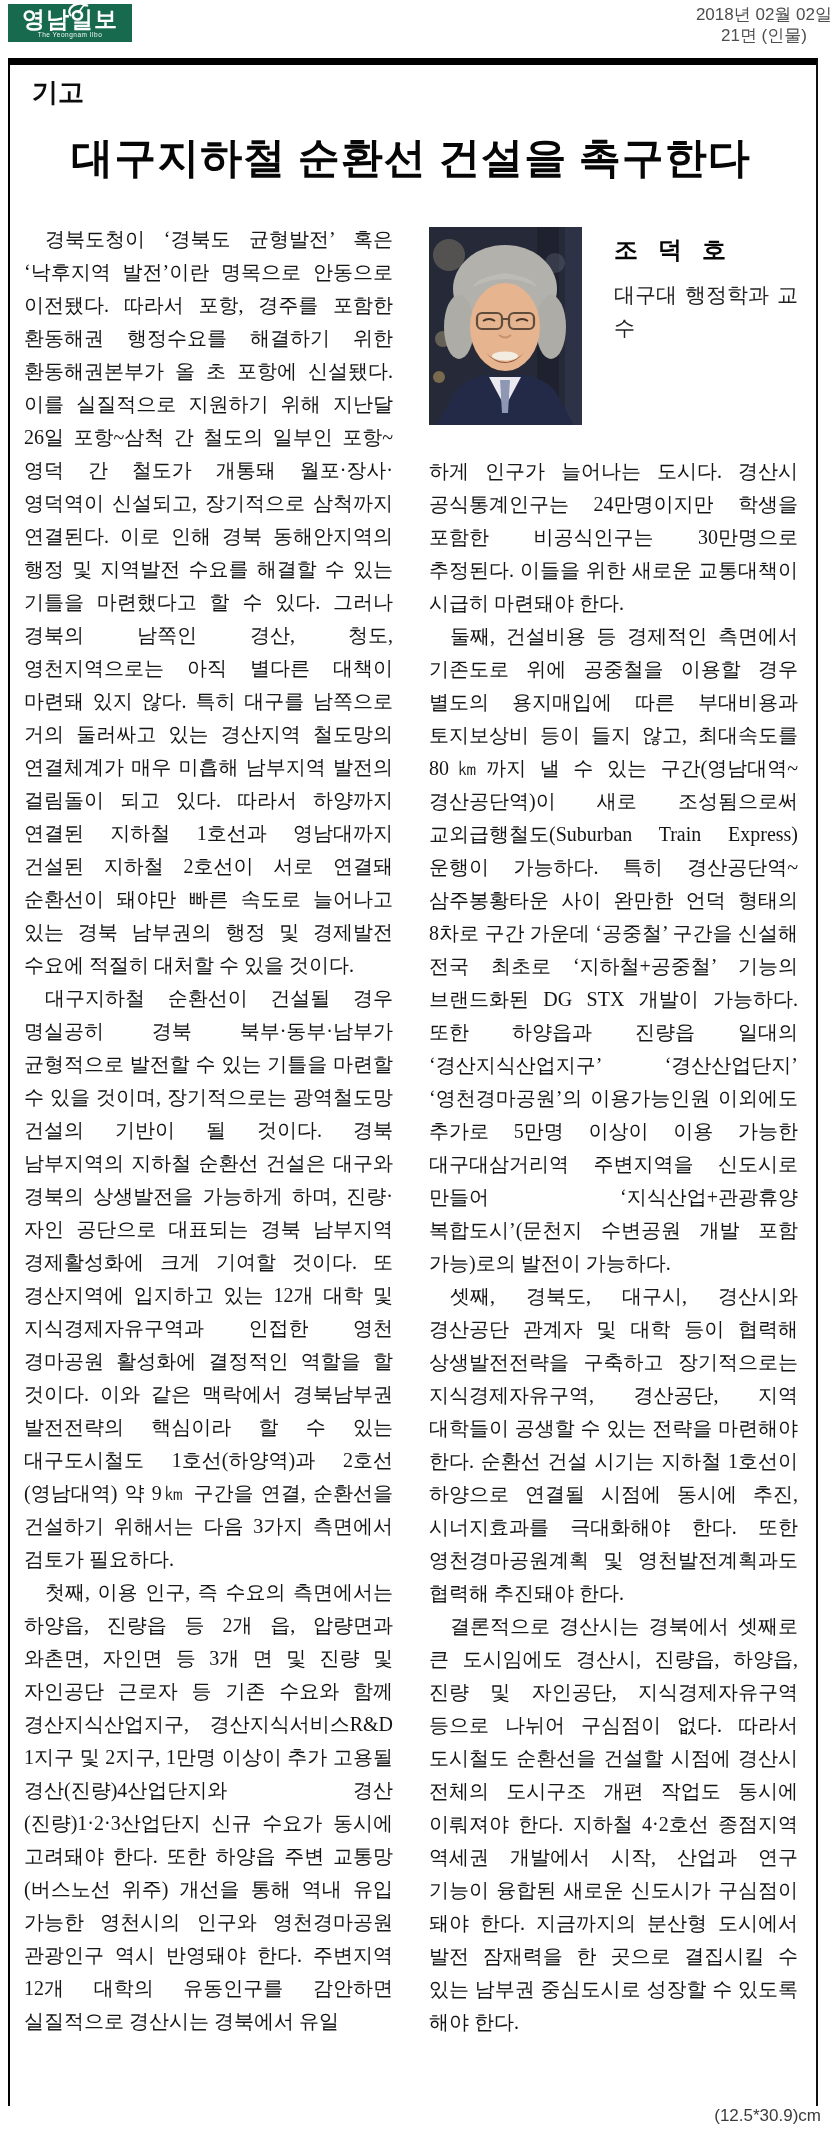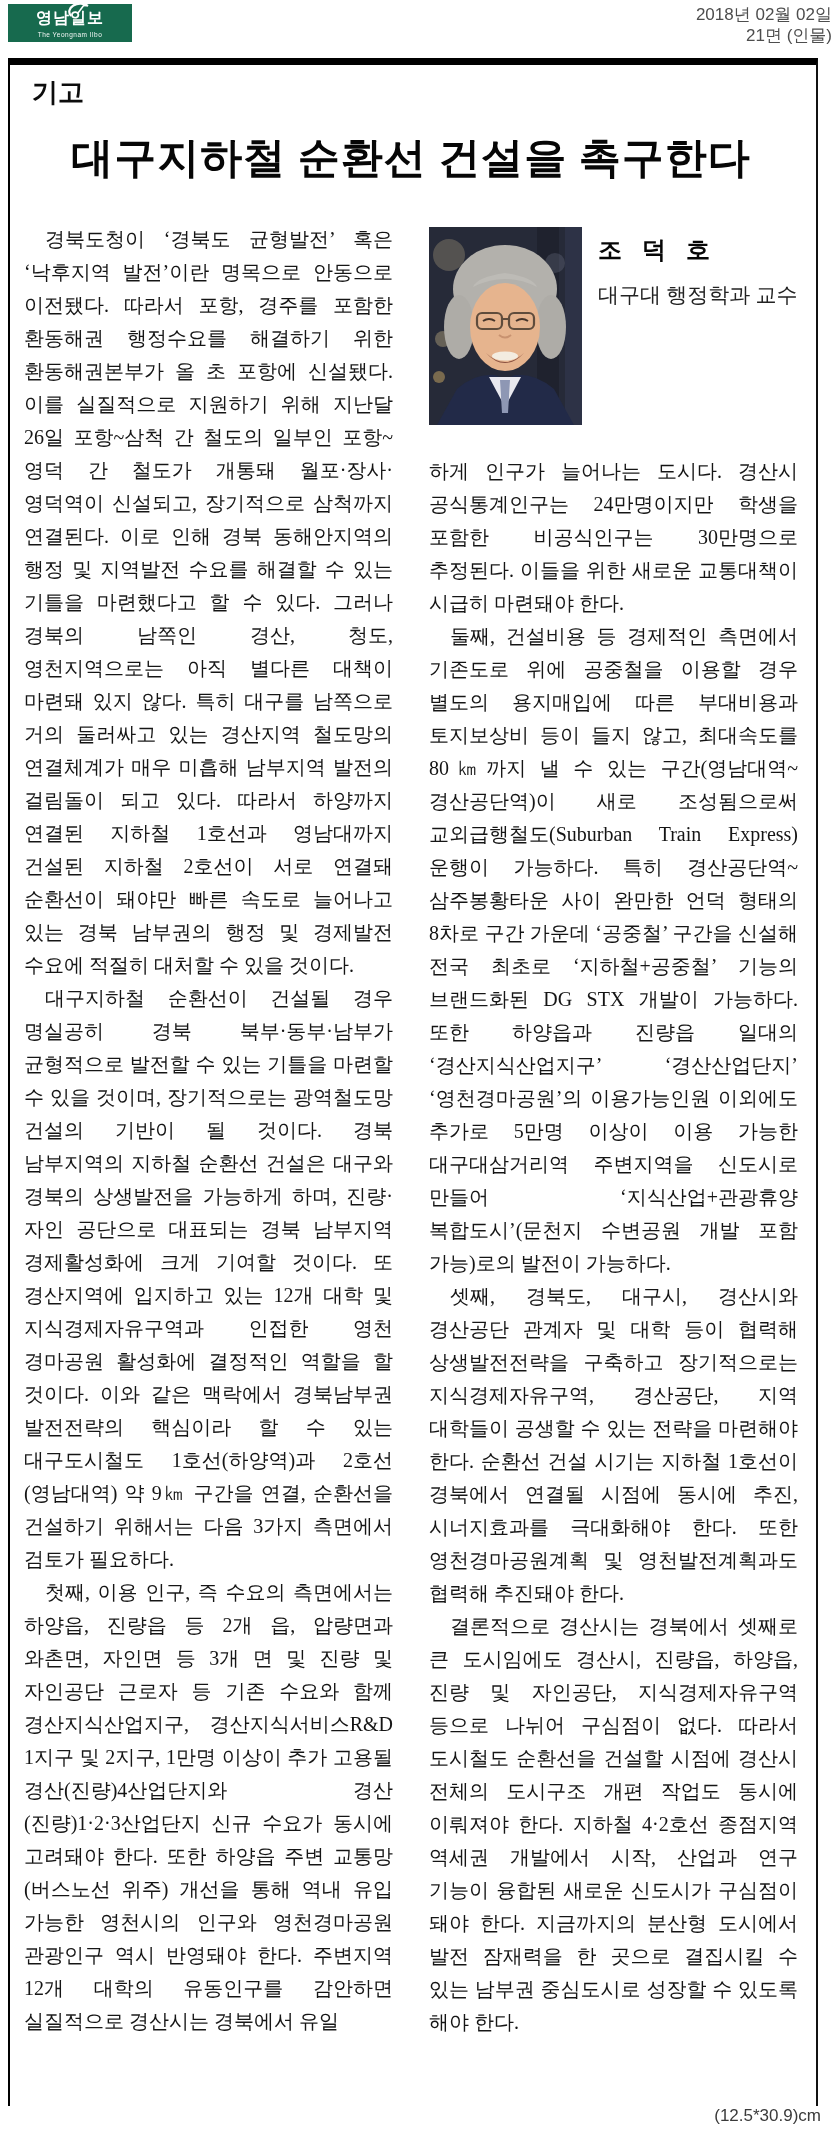--- a/index.html
+++ b/index.html
@@ -28,23 +28,23 @@
     top: 4px;
     width: 124px;
     height: 38px;
     background: #176a4e;
     color: #ffffff;
     text-align: center;
     box-sizing: border-box;
     padding-top: 3px;
   }
   .logo-kr {
-    font-family: Liberation Mono, monospace;
-    font-weight: bold;
-    font-size: 16px;
+    font-family: Liberation Sans, sans-serif;
+    font-weight: bold;
+    font-size: 23px;
     line-height: 24px;
     letter-spacing: 1px;
     white-space: nowrap;
   }
   .logo-en {
     font-family: "Liberation Sans", sans-serif;
     font-size: 6.5px;
     line-height: 8px;
     letter-spacing: 0.5px;
     opacity: 0.95;
@@ -54,21 +54,21 @@
     top: -1px;
     left: 60px;
     width: 24px;
     height: 16px;
     pointer-events: none;
   }
   .date-block {
     position: absolute;
     right: 3px;
     top: 4px;
-    text-align: right;
+    text-align: center;
     font-family: "Liberation Sans", sans-serif;
     font-size: 17px;
     line-height: 21px;
     color: #4d4d4d;
   }
 
   
   .article-box {
     margin: 10px 17px 0 8px;
     height: 2048px;
@@ -116,21 +116,21 @@
     word-break: keep-all;
     overflow-wrap: break-word;
   }
   .col p.cont {
     text-indent: 0;
   }
 
   
   .author-block {
     display: flex;
-    gap: 16px;
+    gap: 32px;
     margin: 4px 0 30px 0;
   }
   .author-photo {
     width: 153px;
     height: 198px;
     flex: 0 0 auto;
     background: #262a38;
   }
   .author-info {
     padding-top: 8px;
@@ -221,20 +221,20 @@
           </svg>
         </div>
         <div class="author-info">
           <div class="author-name">조 덕 호</div>
           <div class="author-affiliation">대구대 행정학과 교수</div>
         </div>
       </div>
 
       <p class="cont">하게 인구가 늘어나는 도시다. 경산시 공식통계인구는 24만명이지만 학생을 포함한 비공식인구는 30만명으로 추정된다. 이들을 위한 새로운 교통대책이 시급히 마련돼야 한다.</p>
       <p>둘째, 건설비용 등 경제적인 측면에서 기존도로 위에 공중철을 이용할 경우 별도의 용지매입에 따른 부대비용과 토지보상비 등이 들지 않고, 최대속도를 80㎞까지 낼 수 있는 구간(영남대역~경산공단역)이 새로 조성됨으로써 교외급행철도(Suburban Train Express) 운행이 가능하다. 특히 경산공단역~삼주봉황타운 사이 완만한 언덕 형태의 8차로 구간 가운데 ‘공중철’ 구간을 신설해 전국 최초로 ‘지하철+공중철’ 기능의 브랜드화된 DG STX 개발이 가능하다. 또한 하양읍과 진량읍 일대의 ‘경산지식산업지구’ ‘경산산업단지’ ‘영천경마공원’의 이용가능인원 이외에도 추가로 5만명 이상이 이용 가능한 대구대삼거리역 주변지역을 신도시로 만들어 ‘지식산업+관광휴양 복합도시’(문천지 수변공원 개발 포함 가능)로의 발전이 가능하다.</p>
-      <p>셋째, 경북도, 대구시, 경산시와 경산공단 관계자 및 대학 등이 협력해 상생발전전략을 구축하고 장기적으로는 지식경제자유구역, 경산공단, 지역 대학들이 공생할 수 있는 전략을 마련해야 한다. 순환선 건설 시기는 지하철 1호선이 경북에서 연결될 시점에 동시에 추진, 시너지효과를 극대화해야 한다. 또한 영천경마공원계획 및 영천발전계획과도 협력해 추진돼야 한다.</p>
+      <p>셋째, 경북도, 대구시, 경산시와 경산공단 관계자 및 대학 등이 협력해 상생발전전략을 구축하고 장기적으로는 지식경제자유구역, 경산공단, 지역 대학들이 공생할 수 있는 전략을 마련해야 한다. 순환선 건설 시기는 지하철 1호선이 하양으로 연결될 시점에 동시에 추진, 시너지효과를 극대화해야 한다. 또한 영천경마공원계획 및 영천발전계획과도 협력해 추진돼야 한다.</p>
       <p>결론적으로 경산시는 경북에서 셋째로 큰 도시임에도 경산시, 진량읍, 하양읍, 진량 및 자인공단, 지식경제자유구역 등으로 나뉘어 구심점이 없다. 따라서 도시철도 순환선을 건설할 시점에 경산시 전체의 도시구조 개편 작업도 동시에 이뤄져야 한다. 지하철 4·2호선 종점지역 역세권 개발에서 시작, 산업과 연구 기능이 융합된 새로운 신도시가 구심점이 돼야 한다. 지금까지의 분산형 도시에서 발전 잠재력을 한 곳으로 결집시킬 수 있는 남부권 중심도시로 성장할 수 있도록 해야 한다.</p>
     </div>
 
   </div>
 </div>
 
 <div class="size-note">(12.5*30.9)cm</div>
 
 </body></html>

